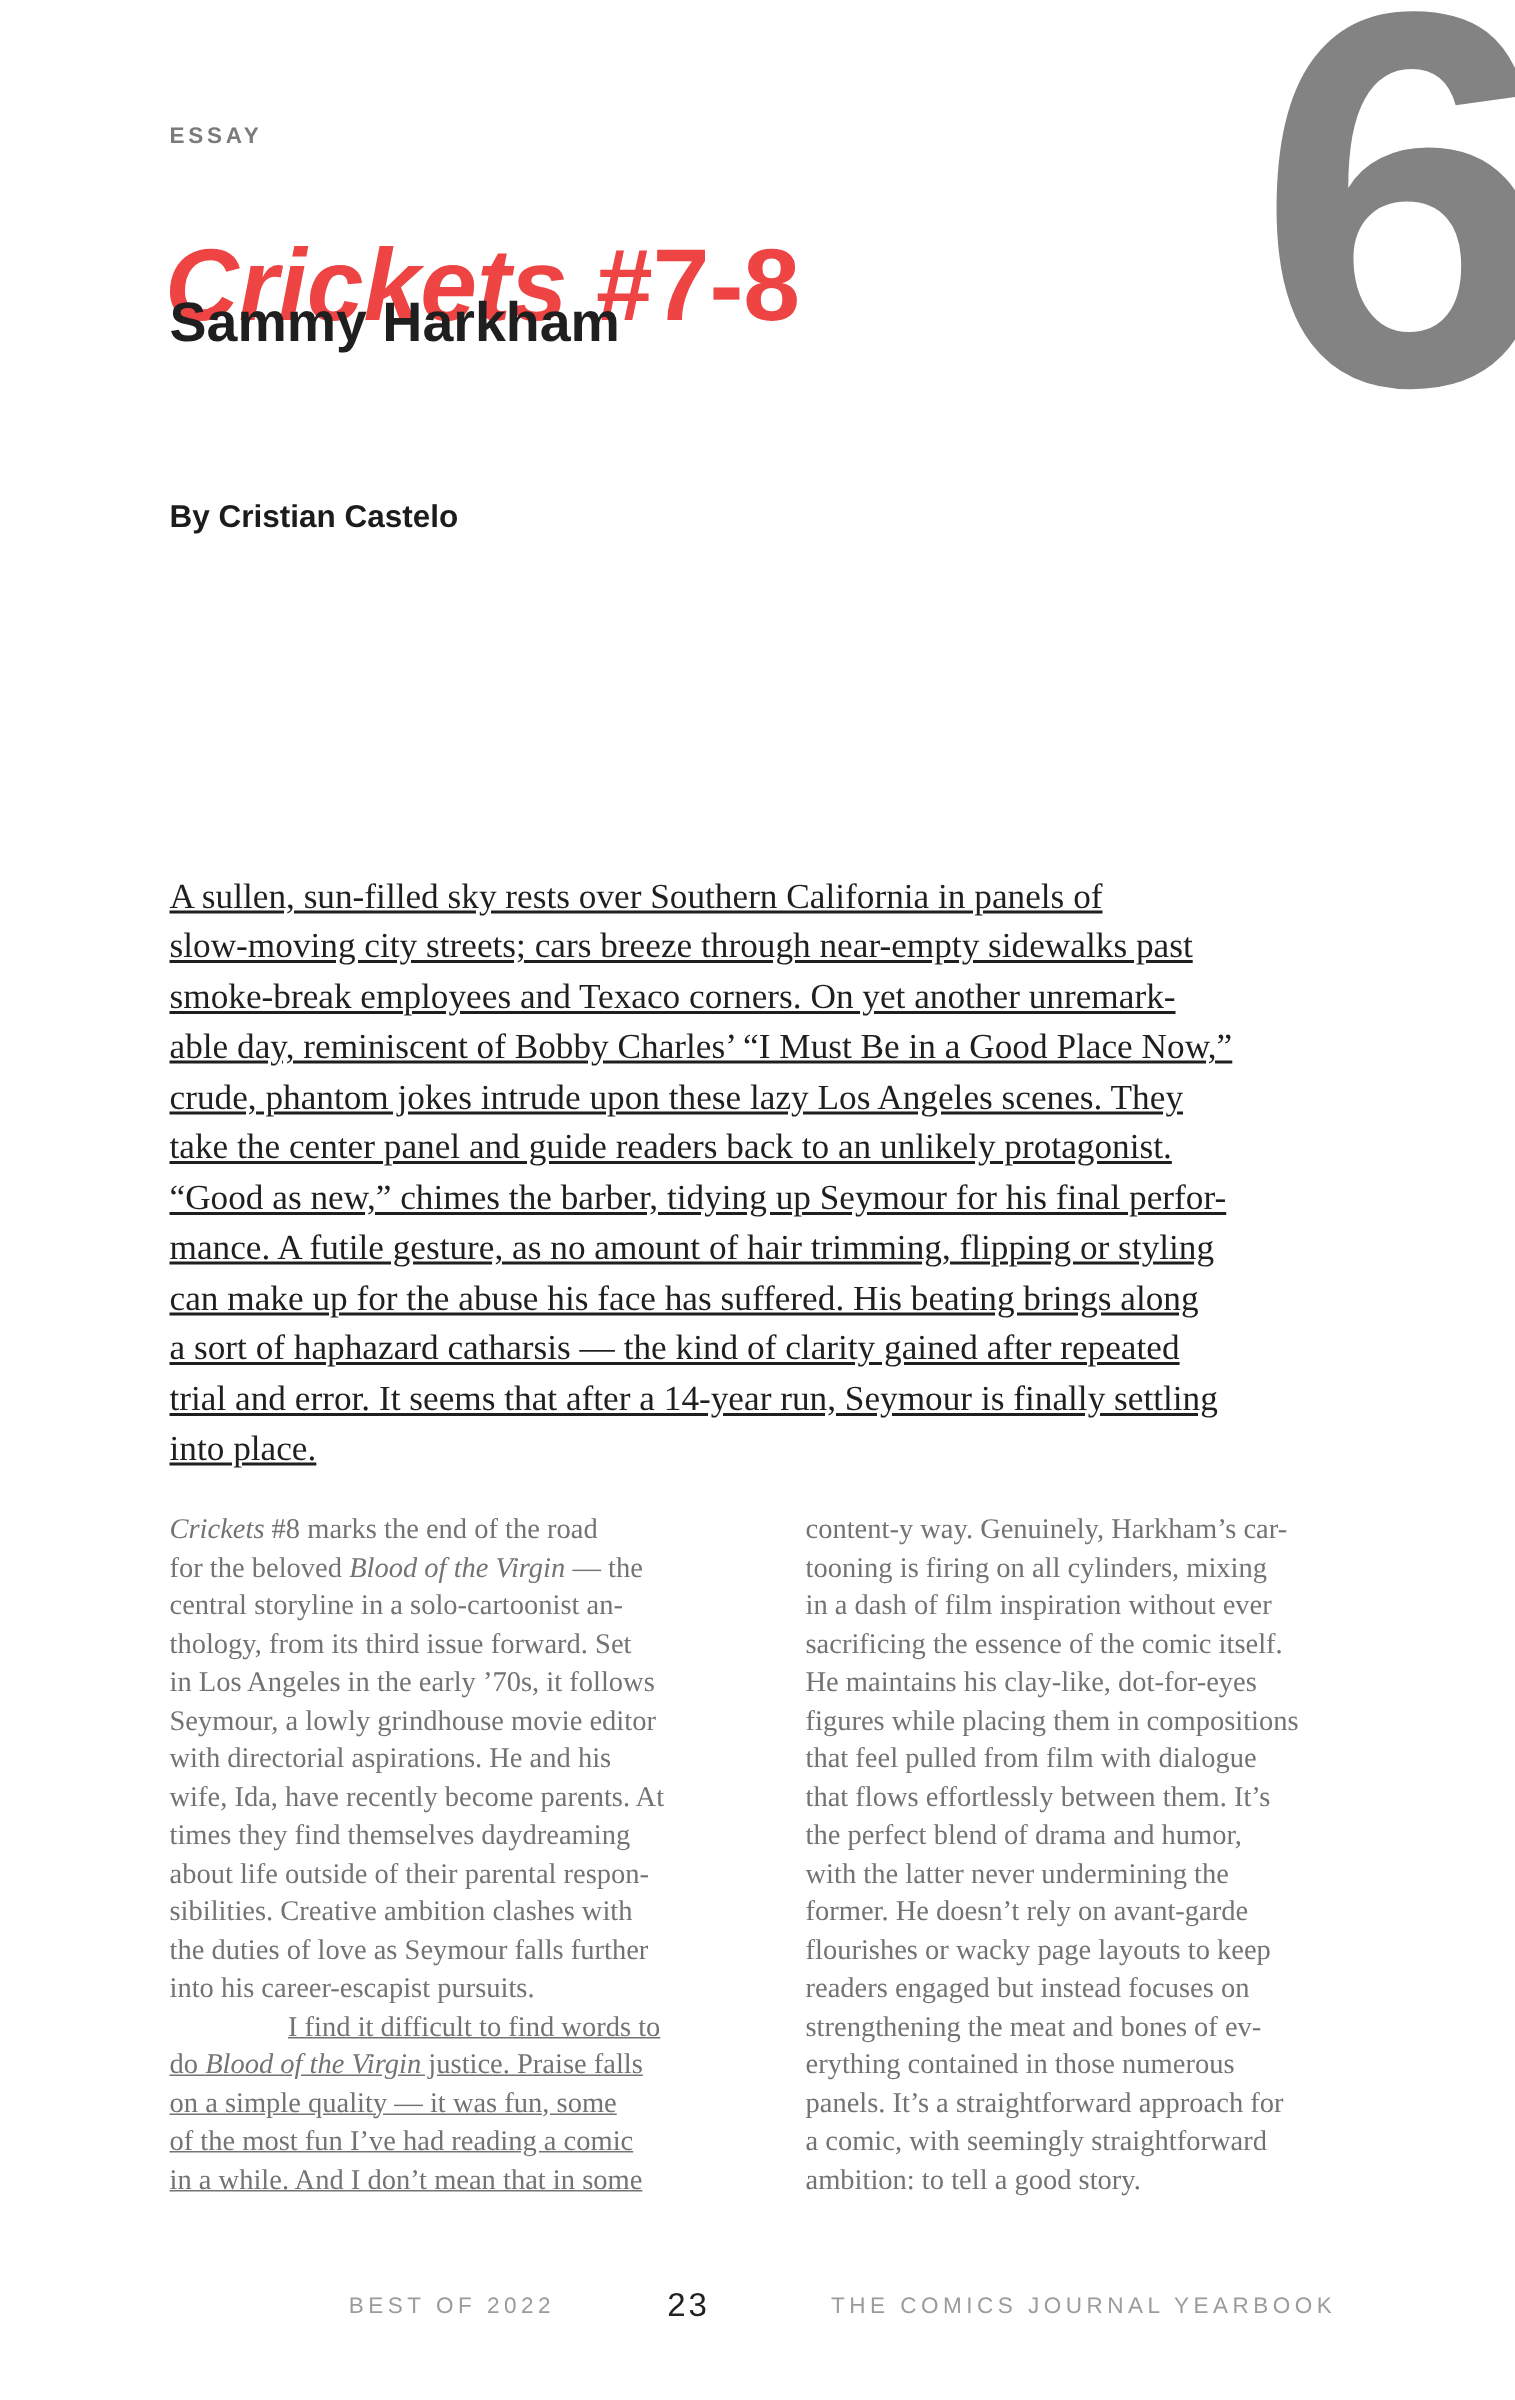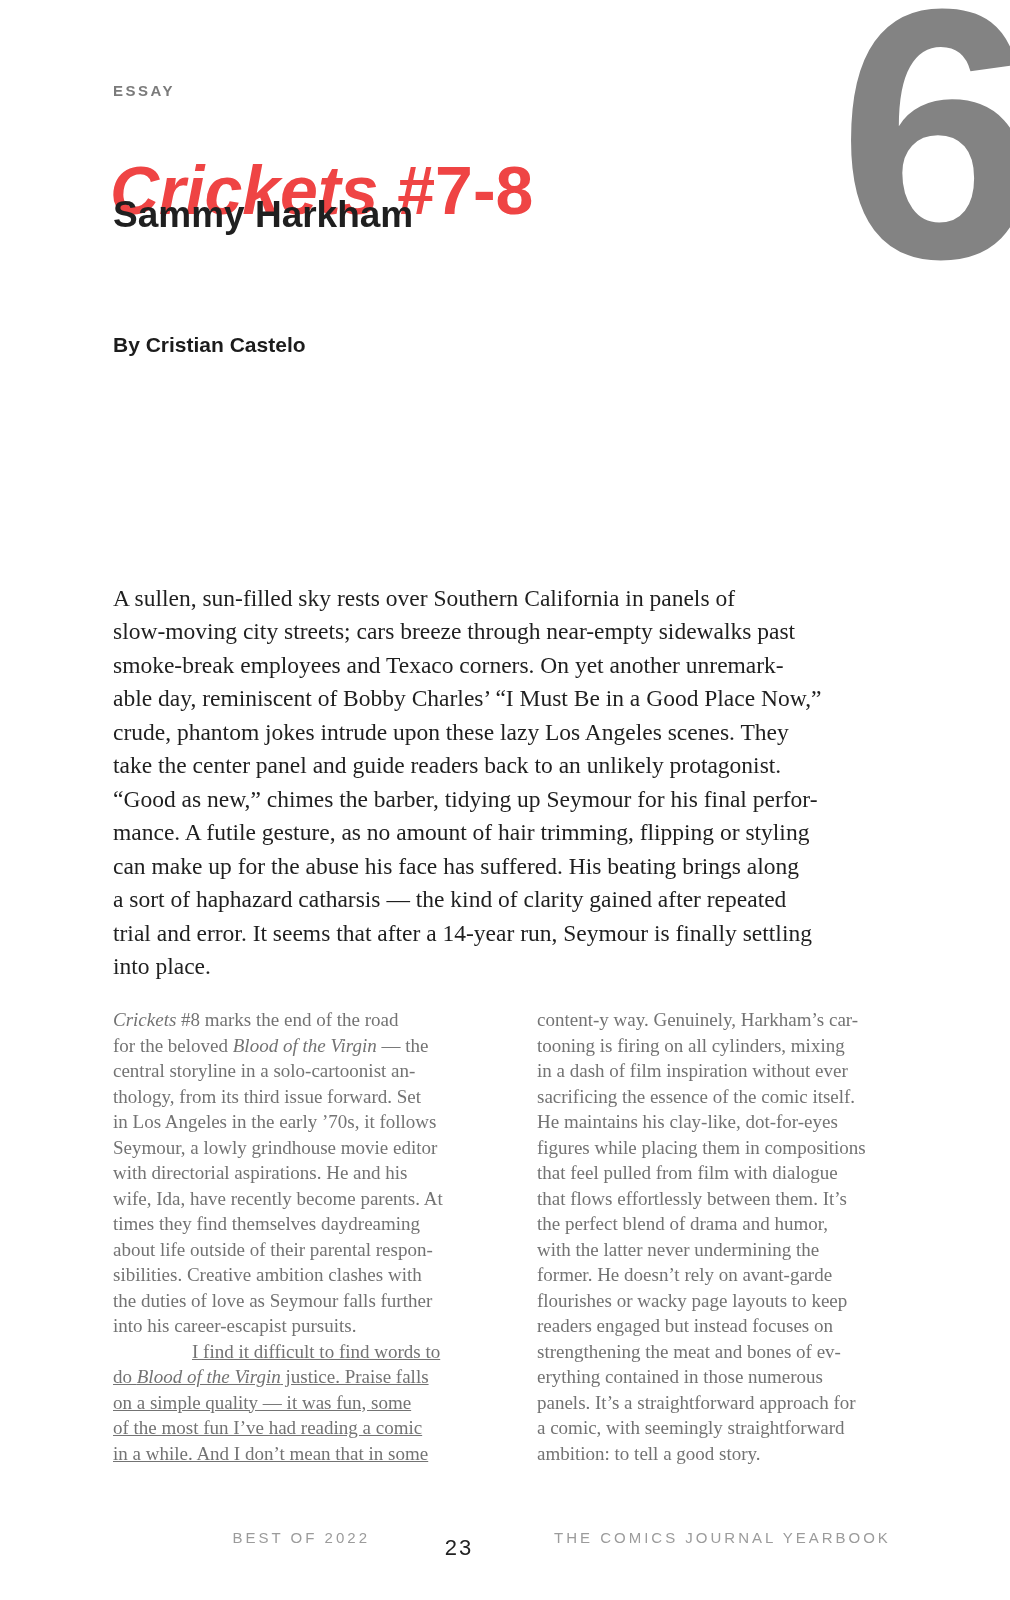--- a/index.html
+++ b/index.html
@@ -58,20 +58,21 @@
     margin-top:40px;
   }
 
   
   .lede{
     position:absolute;left:113px;top:582px;width:870px;
     font-family:"Liberation Serif", serif;
     font-size:23.5px;line-height:33.45px;
     color:#1f1f1f;
     white-space:pre-line;
+    text-decoration:underline;
   }
 
   
   .col{
     position:absolute;top:1007px;
     font-family:"Liberation Serif", serif;
     font-size:19px;line-height:25.5px;
     color:#737373;
   }
   .col-left{left:113px;width:430px;}
@@ -91,21 +92,20 @@
     color:#9b9b9b;
     white-space:nowrap;
   }
   .footer .f-left{right:548px;}
   .footer .f-right{left:554px;}
   .footer .f-page{
     position:absolute;left:50%;top:0;
     transform:translateX(-50%);
     font-size:22px;letter-spacing:2px;
     color:#222222;
-    margin-top:11px;
   }
 </style>
 </head>
 <body>
 
 <div class="page">
 
   <div class="chapter-num">6</div>
 
   <div class="kicker">ESSAY</div>

